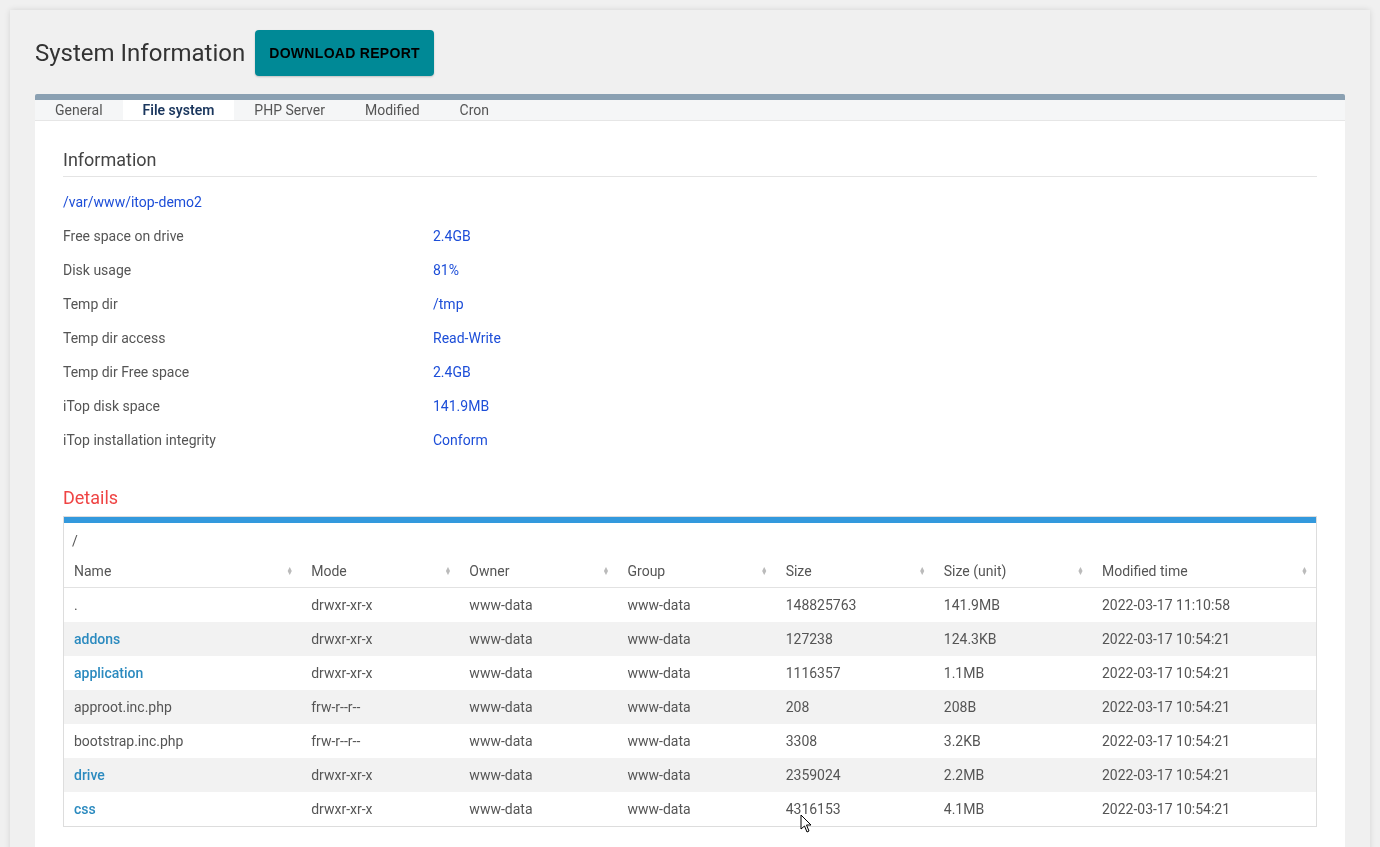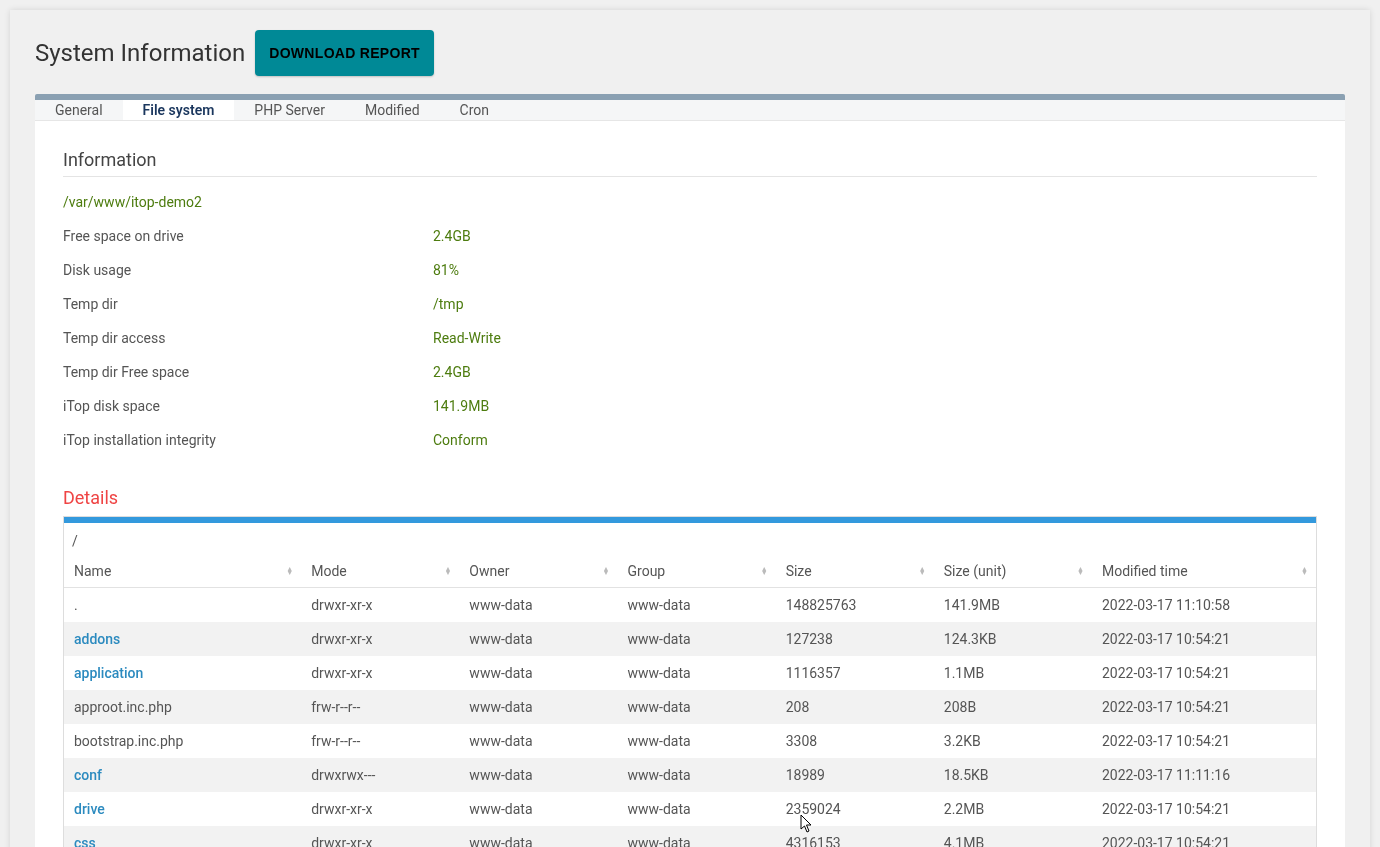--- a/index.html
+++ b/index.html
@@ -81,21 +81,21 @@
     .info-row {
       display: flex;
       padding: 9px 0;
     }
     .info-label {
       width: 370px;
       color: #555;
       font-size: 14px;
     }
     .info-value {
-      color: #4d7c0f;
+      color: #1d4ed8;
       font-size: 14px;
     }
     .details-title {
       font-size: 18px;
       font-weight: 400;
       color: #ef4444;
       margin-bottom: 8px;
     }
     .table-wrap {
       border: 1px solid #ddd;
@@ -271,29 +271,20 @@
               <tr>
                 <td>bootstrap.inc.php</td>
                 <td>frw-r--r--</td>
                 <td>www-data</td>
                 <td>www-data</td>
                 <td>3308</td>
                 <td>3.2KB</td>
                 <td>2022-03-17 10:54:21</td>
               </tr>
               <tr>
-                <td><a href="#">conf</a></td>
-                <td>drwxrwx---</td>
-                <td>www-data</td>
-                <td>www-data</td>
-                <td>18989</td>
-                <td>18.5KB</td>
-                <td>2022-03-17 11:11:16</td>
-              </tr>
-              <tr>
                 <td><a href="#">drive</a></td>
                 <td>drwxr-xr-x</td>
                 <td>www-data</td>
                 <td>www-data</td>
                 <td>2359024</td>
                 <td>2.2MB</td>
                 <td>2022-03-17 10:54:21</td>
               </tr>
               <tr>
                 <td><a href="#">css</a></td>

